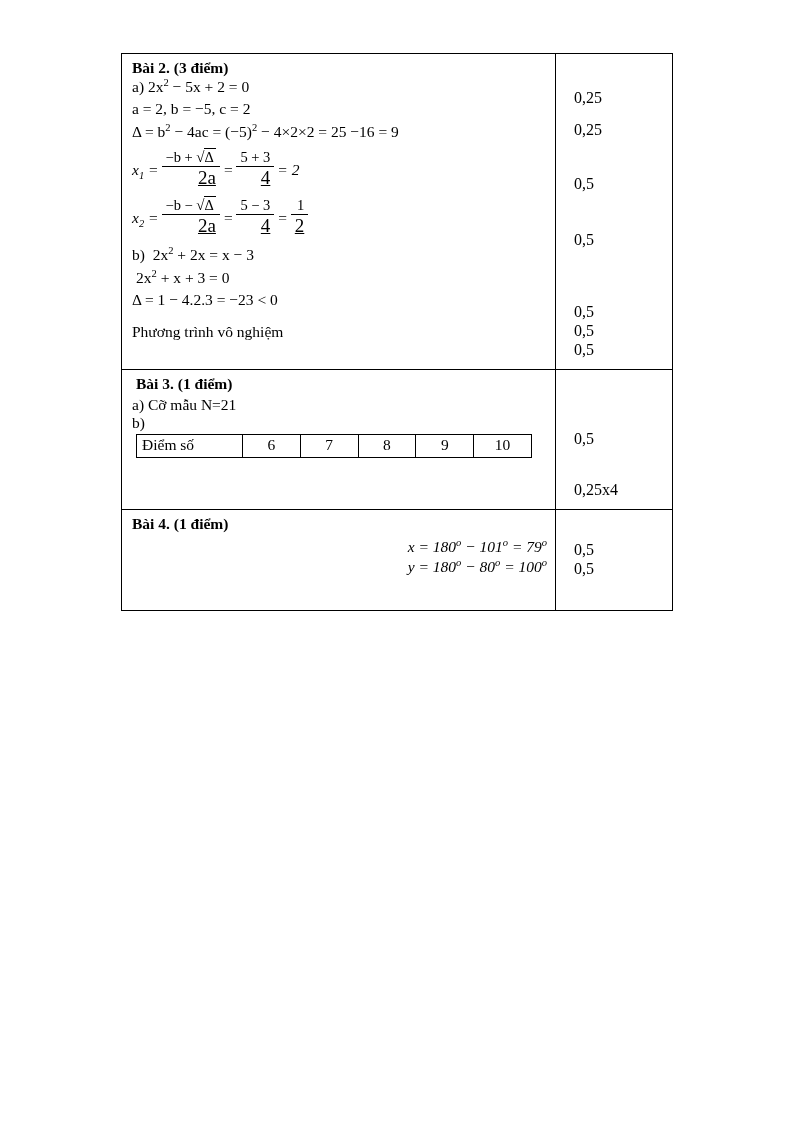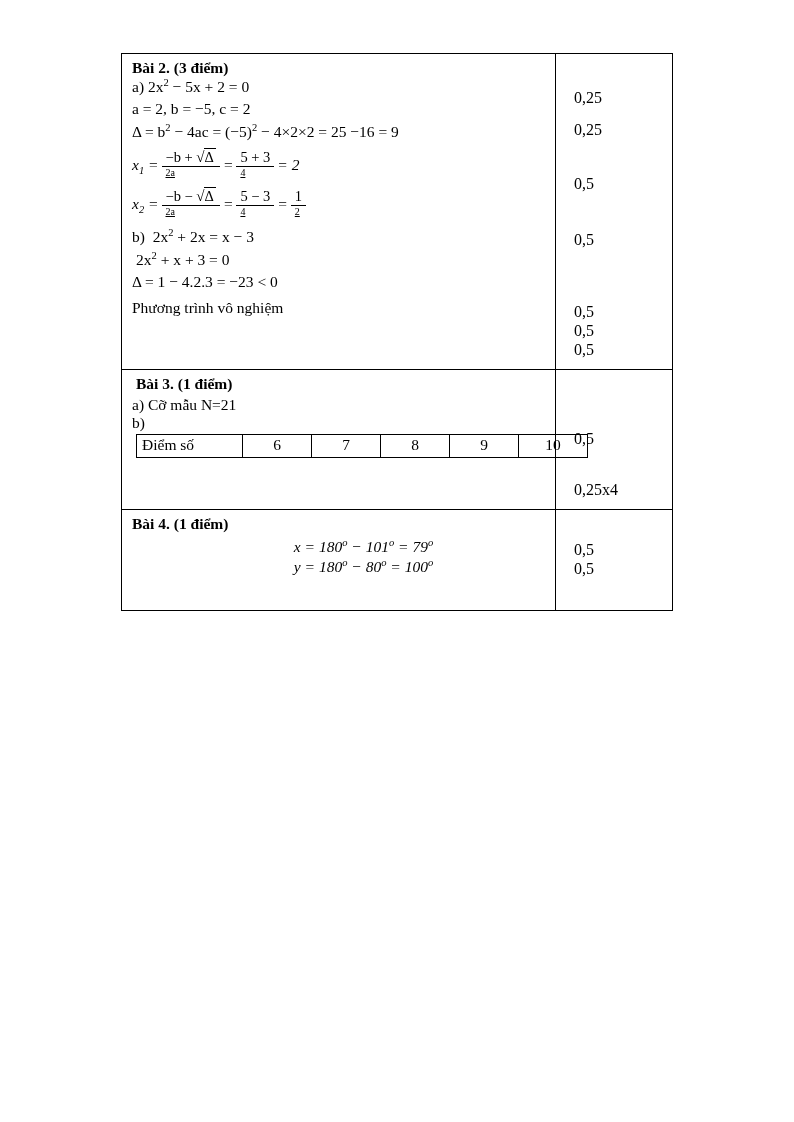--- a/index.html
+++ b/index.html
@@ -53,36 +53,36 @@
   .bold { font-weight: bold; }
   .line { margin: 0 0 3px 0; white-space: nowrap; }
 
   sup { font-size: 0.68em; vertical-align: super; line-height: 0; }
   sub { font-size: 0.68em; vertical-align: sub; line-height: 0; }
 
   
   .frac {
     display: inline-block;
     vertical-align: middle;
-    text-align: left;
+    text-align: right;
     margin: 0 3px;
     position: relative;
     top: -1px;
   }
   .frac .num {
     display: block;
     padding: 0 4px 1px 4px;
     border-bottom: 1px solid #000;
     font-size: 14.5px;
     white-space: nowrap;
   }
   .frac .den {
     display: block;
     padding: 1px 4px 0 4px;
-    font-size: 10px;
+    font-size: 19px;
     white-space: nowrap;
     text-decoration: underline;
   }
   .sqrt {
     display: inline-block;
     white-space: nowrap;
   }
   .sqrt .radicand {
     border-top: 1px solid #000;
     padding: 0 2px 0 1px;
@@ -100,36 +100,36 @@
     font-style: italic;
   }
 
   
   .stats-wrap {
     margin: 2px 0 6px 0;
   }
   table.stats {
     border-collapse: collapse;
     table-layout: fixed;
-    width: 452px;
+    width: 396px;
     font-size: 15.5px;
   }
   table.stats td {
     border: 1px solid #000;
     text-align: center;
     padding: 2px 0 3px 0;
     height: 17px;
   }
   table.stats td.rowhdr {
     text-align: left;
     padding-left: 5px;
     width: 100px;
   }
   .center-eq {
-    text-align: center;
+    text-align: right;
     padding-left: 48px;
     font-style: italic;
     font-size: 15.5px;
     margin-bottom: 5px;
   }
   .deg { font-size: 0.68em; vertical-align: super; line-height: 0; font-style: italic; }
   .gap-sm { height: 4px; }
   .gap-md { height: 9px; }
   .gap-lg { height: 16px; }
   .score-gap-1 { height: 30px; }
@@ -186,21 +186,21 @@
               <span>+ 2x = x − 3</span>
             </div>
 
             <div class="line" style="margin-top:7px;padding-left:4px">
               <span>2x</span><sup>2</sup>
               <span>+ x + 3 = 0</span>
             </div>
 
             <div class="line" style="margin-top:7px">Δ = 1 − 4.2.3 = −23 &lt; 0</div>
 
-            <div class="line" style="margin-top:10px">Phương trình vô nghiệm</div>
+            <div class="line" style="margin-top:16px">Phương trình vô nghiệm</div>
           </div>
         </td>
 
         <td>
           <div class="score-cell">
             <div class="score-gap-1"></div>
             <div class="s line">0,25</div>
             <div style="height:13px"></div>
             <div class="s line">0,25</div>
             <div style="height:35px"></div>

